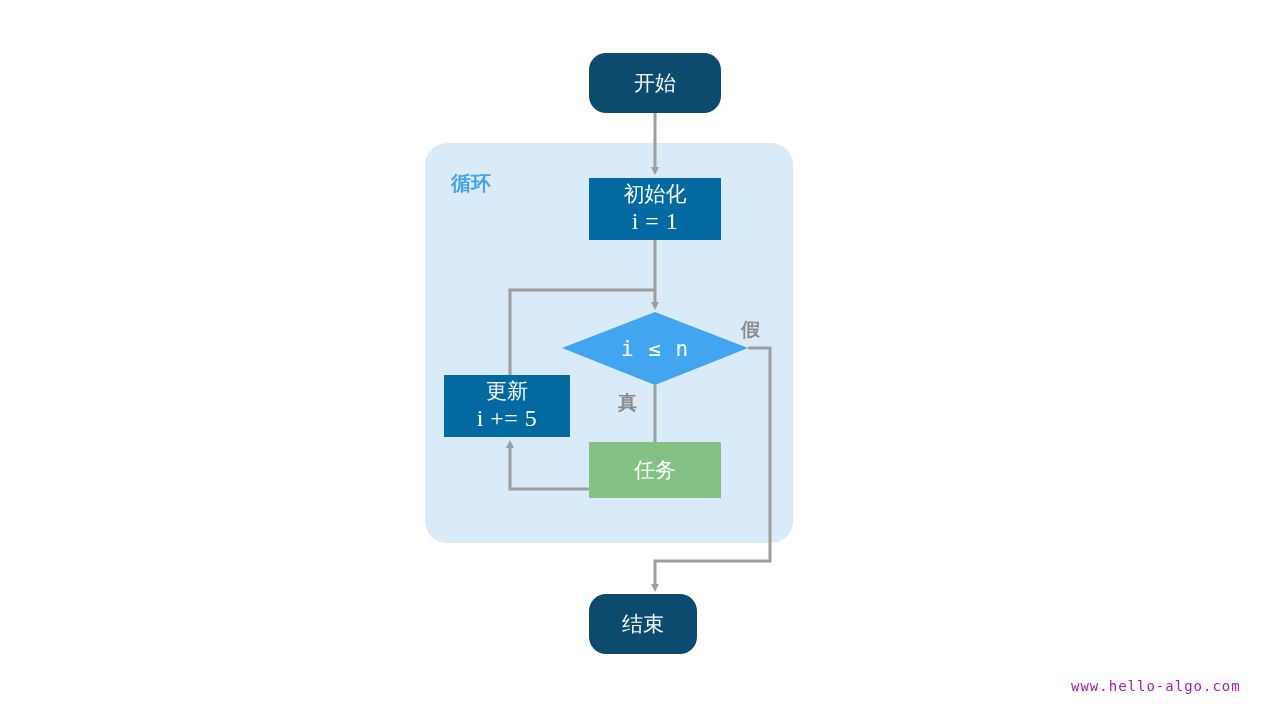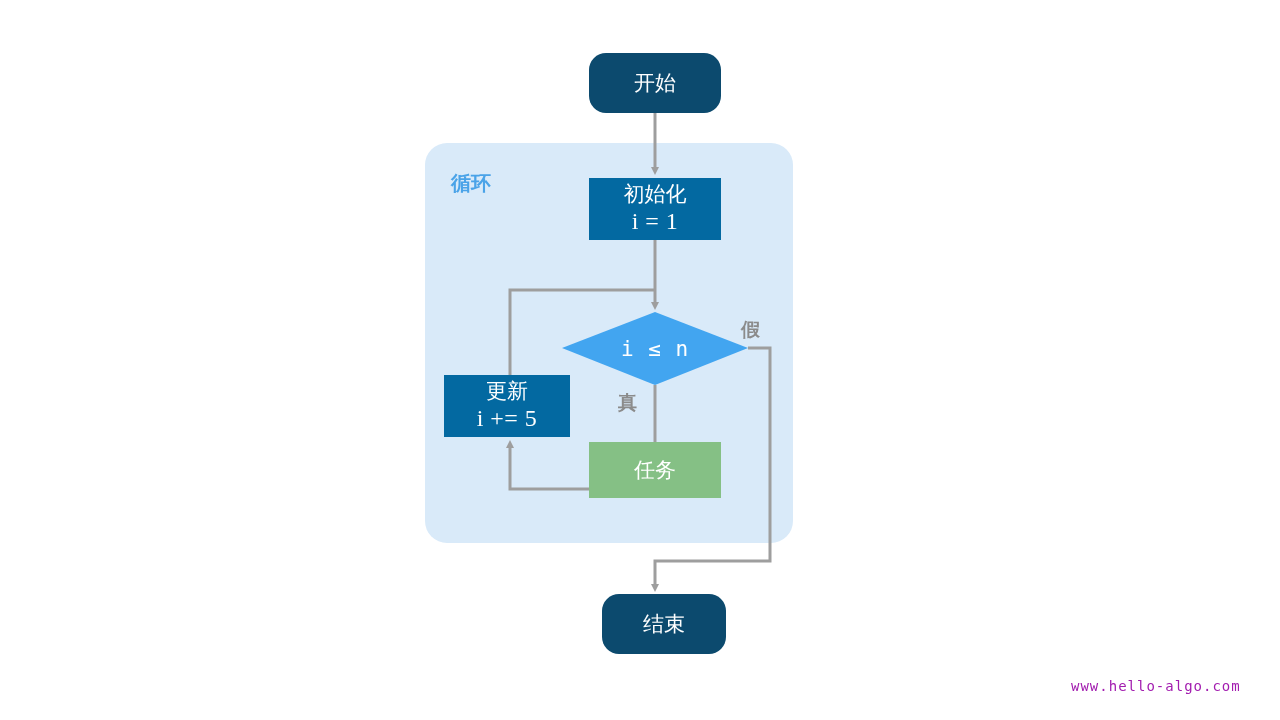--- a/index.html
+++ b/index.html
@@ -146,21 +146,21 @@
 
   <div class="node process-blue" style="left:444px; top:375px; width:126px; height:62px;">
     <span class="cn">更新</span>
     <span class="mono">i += 5</span>
   </div>
 
   <div class="node process-green" style="left:589px; top:442px; width:132px; height:56px;">
     <span class="cn">任务</span>
   </div>
 
-  <div class="node terminal" style="left:602px; top:594px; width:124px; height:60px;">
+  <div class="node terminal" style="left:589px; top:594px; width:108px; height:60px;">
     <span class="cn">结束</span>
   </div>
 
   <div class="edge-label" style="left:618px; top:390px;">真</div>
 
   <div class="edge-label" style="left:741px; top:317px;">假</div>
 
   <div class="watermark" style="left:1071px; top:678px;">www.hello-algo.com</div>
 
 </div>

